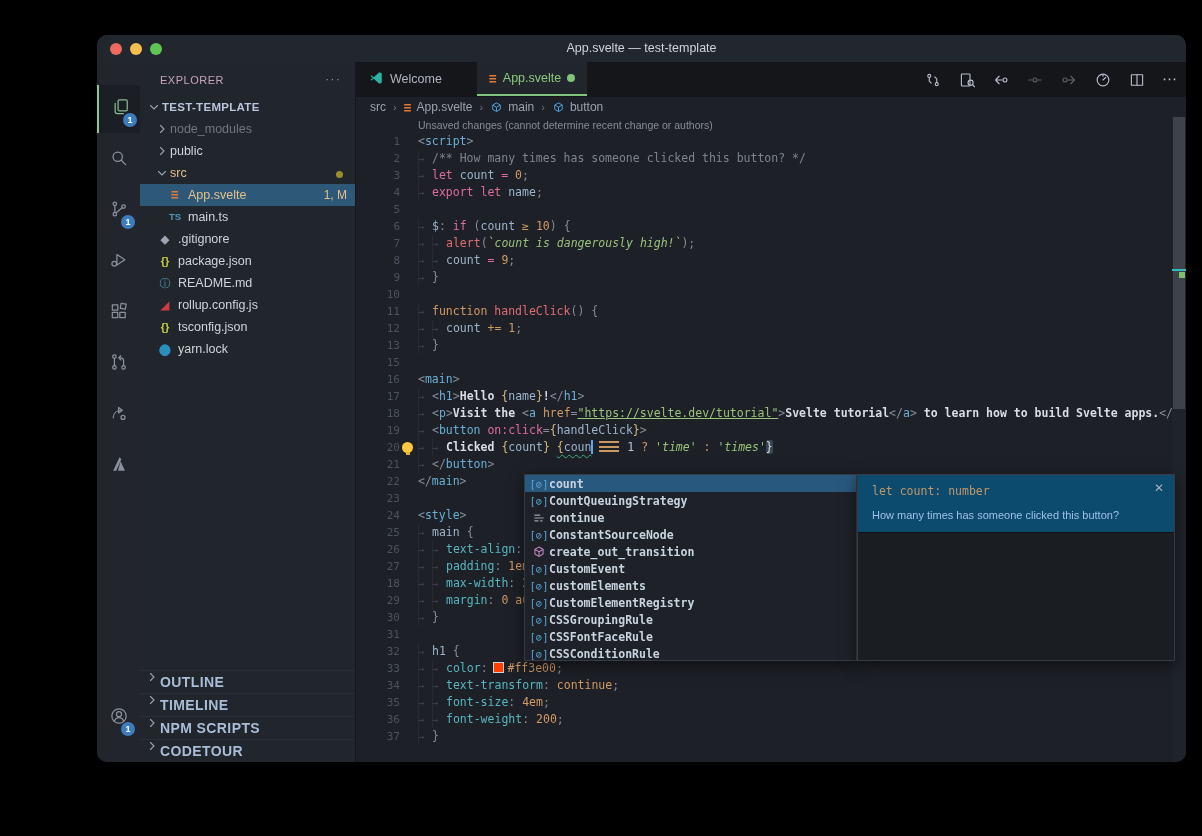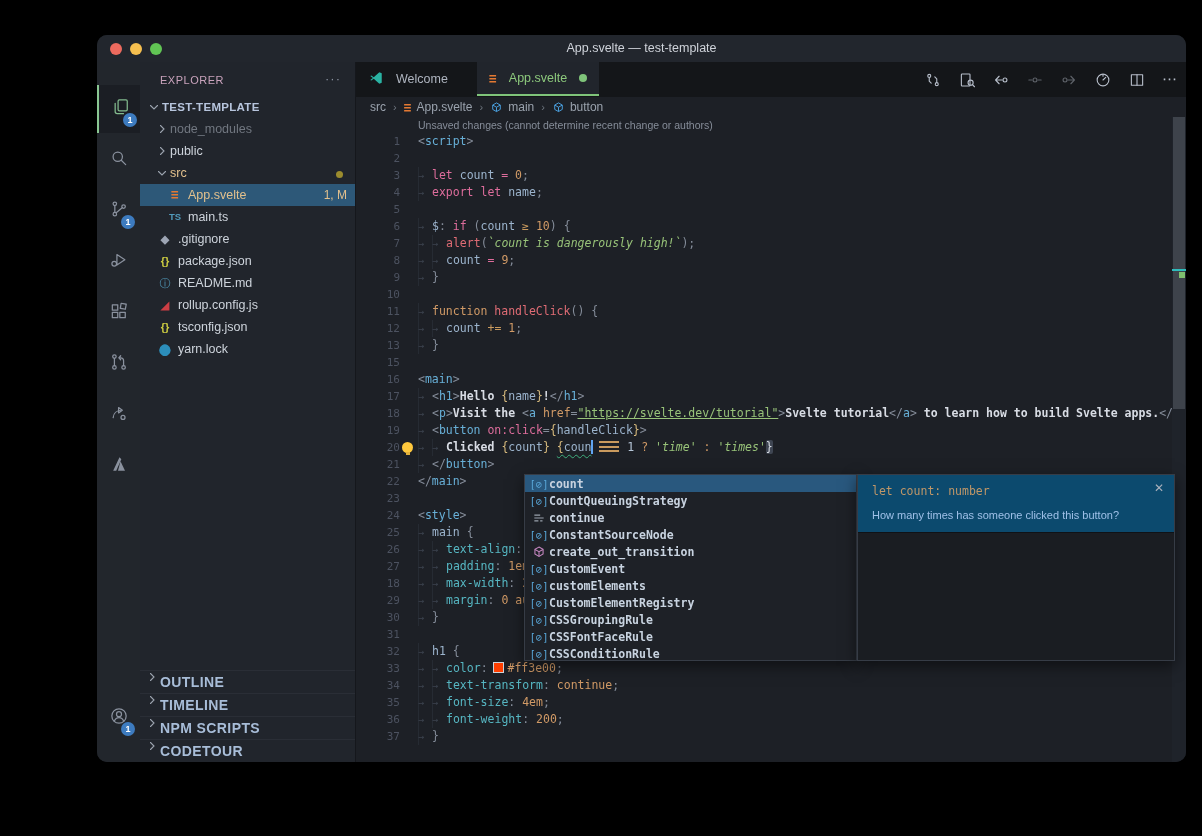--- a/index.html
+++ b/index.html
@@ -36,21 +36,21 @@
   .chev{display:inline-flex;width:16px;justify-content:center;color:#9aa2ad;flex:0 0 16px;}
   .ficon{display:inline-flex;width:18px;justify-content:center;margin-right:4px;flex:0 0 18px;font-size:11px;font-weight:bold;}
   .fbadge{position:absolute;right:8px;color:#e2c08d;font-size:12px;}
   .fdot{position:absolute;right:12px;top:9px;width:7px;height:7px;border-radius:50%;background:#9b8c2e;}
   .sections{position:absolute;left:0;bottom:0;width:100%;}
   .sec{height:22px;line-height:22px;border-top:1px solid #2a2e36;display:flex;align-items:flex-start;
        font-size:14px;font-weight:bold;color:#a8bdd8;letter-spacing:.4px;}
   .sec .chev{margin-left:4px;}
   
   .tabbar{position:absolute;left:259px;top:27px;right:0;height:35px;background:#141619;}
-  .tab{position:absolute;top:0;height:34px;display:flex;align-items:center;gap:12px;padding:8px 12px;box-sizing:border-box;font-size:12.5px;color:#aeb4bf;}
+  .tab{position:absolute;top:0;height:34px;display:flex;align-items:center;gap:6px;padding:8px 12px;box-sizing:border-box;font-size:12.5px;color:#aeb4bf;}
   .tab.active{background:#21252c;color:#8cc87c;border-bottom:2px solid #7fc47a;}
   .tab .dot{width:8px;height:8px;border-radius:50%;background:#7fc47a;}
   .svicon{color:#e37933;font-weight:bold;font-size:13px;font-family:"DejaVu Sans Mono",monospace;}
   .toolbar{position:absolute;top:0;height:34px;right:8px;display:flex;align-items:center;gap:16px;color:#b6bdc9;}
   .tbi{width:18px;height:18px;display:inline-flex;}
   .tbi.dim{opacity:.45;}
   .tb-more{font-size:15px;color:#b6bdc9;letter-spacing:1px;}
   
   .breadcrumb{position:absolute;left:259px;top:62px;right:0;height:20px;background:#1d2026;display:flex;align-items:center;
               font-size:12px;color:#9aa2ad;padding-left:14px;box-sizing:border-box;}
@@ -400,21 +400,21 @@
             </svg>
           </span>
           <span>button</span>
         </span>
       </div>
 
     <div class="editor">
       <div class="codelens">Unsaved changes (cannot determine recent change or authors)</div>
       <div id="code-lines">
           <div class="code-line"><span class="ln">1</span><span class="codetxt"><span class="tk-p">&lt;</span><span class="tk-tag">script</span><span class="tk-p">&gt;</span></span></div>
-          <div class="code-line"><span class="ln">2</span></div>
+          <div class="code-line"><span class="ln">2</span><span class="codetxt"><span class="tk-ws">→</span><span class="tk-com">/** How many times has someone clicked this button? */</span></span></div>
           <div class="code-line"><span class="ln">3</span><span class="codetxt"><span class="tk-ws">→</span><span class="tk-kw">let </span><span class="tk-var">count </span><span class="tk-op">= </span><span class="tk-num">0</span><span class="tk-p">;</span></span></div>
           <div class="code-line"><span class="ln">4</span><span class="codetxt"><span class="tk-ws">→</span><span class="tk-kw">export </span><span class="tk-kw">let </span><span class="tk-var">name</span><span class="tk-p">;</span></span></div>
           <div class="code-line"><span class="ln">5</span><span class="codetxt"></span></div>
           <div class="code-line"><span class="ln">6</span><span class="codetxt"><span class="tk-ws">→</span><span class="tk-var">$</span><span class="tk-p">: </span><span class="tk-kw">if </span><span class="tk-p">(</span><span class="tk-var">count </span><span class="tk-opg">≥ </span><span class="tk-num">10</span><span class="tk-p">) {</span></span></div>
           <div class="code-line"><span class="ln">7</span><span class="codetxt"><span class="tk-ws">→</span><span class="tk-ws">→</span><span class="tk-fn">alert</span><span class="tk-p">(</span><span class="tk-str">`count is dangerously high!`</span><span class="tk-p">);</span></span></div>
           <div class="code-line"><span class="ln">8</span><span class="codetxt"><span class="tk-ws">→</span><span class="tk-ws">→</span><span class="tk-var">count </span><span class="tk-op">= </span><span class="tk-num">9</span><span class="tk-p">;</span></span></div>
           <div class="code-line"><span class="ln">9</span><span class="codetxt"><span class="tk-ws">→</span><span class="tk-p">}</span></span></div>
           <div class="code-line"><span class="ln">10</span><span class="codetxt"></span></div>
           <div class="code-line"><span class="ln">11</span><span class="codetxt"><span class="tk-ws">→</span><span class="tk-kwf">function </span><span class="tk-fn">handleClick</span><span class="tk-p">() {</span></span></div>
           <div class="code-line"><span class="ln">12</span><span class="codetxt"><span class="tk-ws">→</span><span class="tk-ws">→</span><span class="tk-var">count </span><span class="tk-opg">+= </span><span class="tk-num">1</span><span class="tk-p">;</span></span></div>

